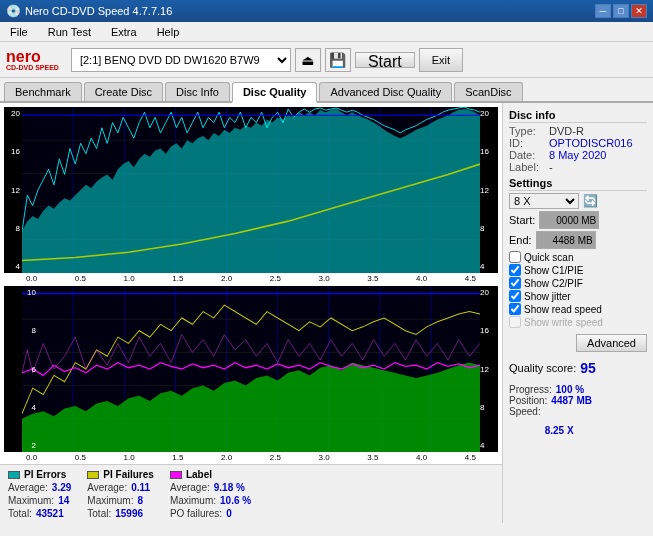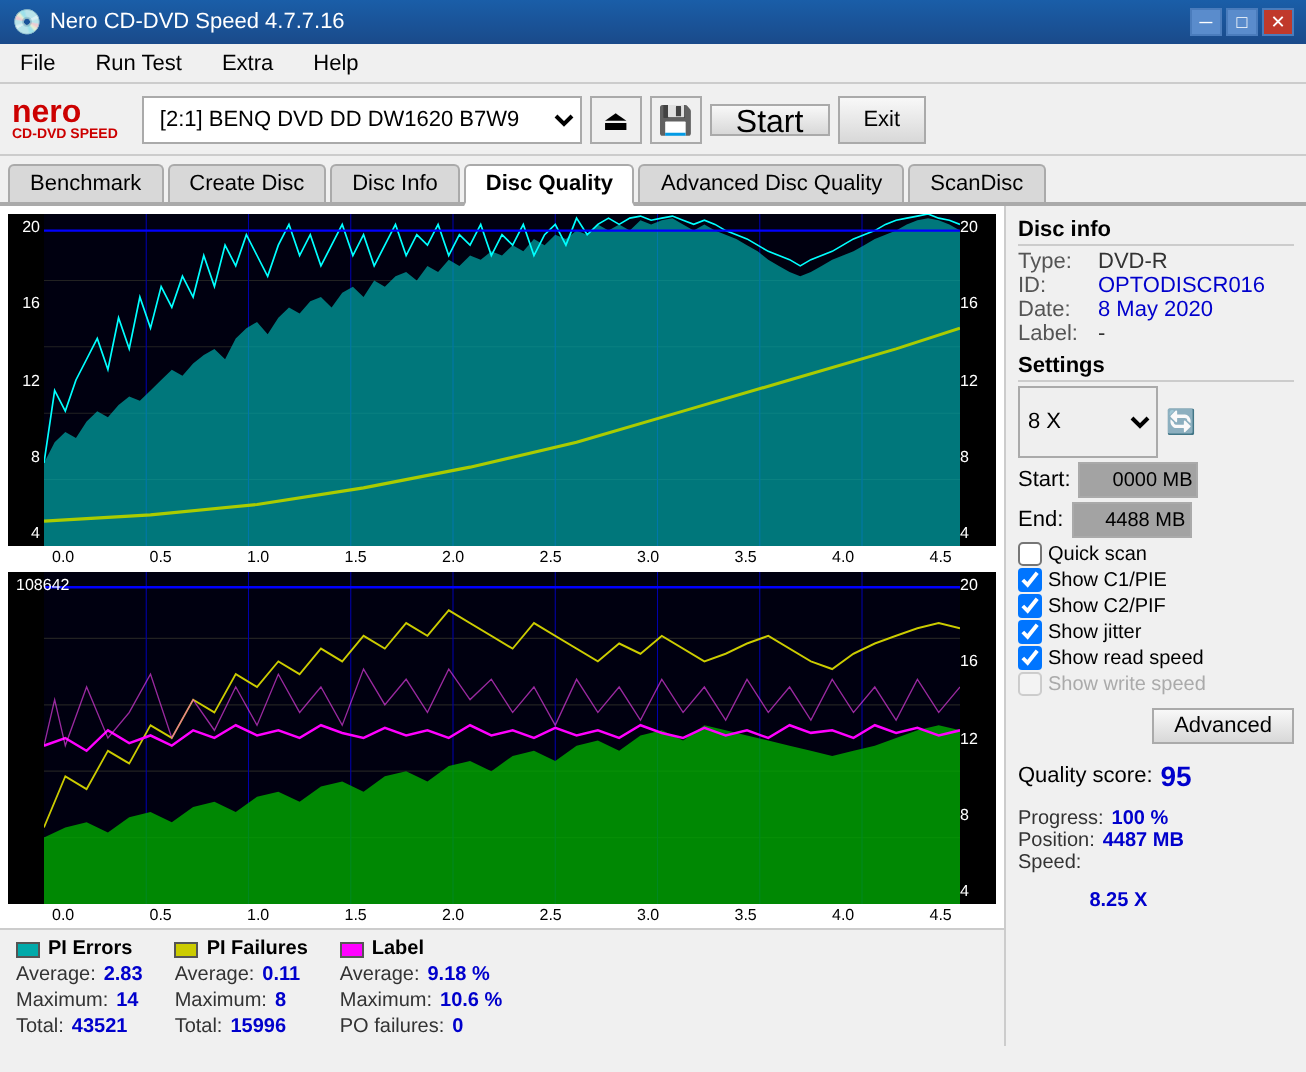--- a/index.html
+++ b/index.html
@@ -48,21 +48,21 @@
 
     
     .right-panel { width: 150px; padding: 6px; display: flex; flex-direction: column; gap: 4px; font-size: 11px; overflow-y: auto; }
     .panel-section-title { font-weight: bold; font-size: 11px; margin-bottom: 2px; border-bottom: 1px solid #ccc; padding-bottom: 1px; }
     .info-row { display: flex; gap: 4px; }
     .info-label { color: #555; min-width: 36px; }
     .info-value { color: #333; }
     .info-value.blue { color: #0000cc; }
     .info-value.date { color: #0000cc; }
     .settings-row { display: flex; align-items: center; gap: 4px; margin: 2px 0; }
-    .speed-select { width: 70px; height: 36px; border: 1px solid #aaa; font-size: 11px; }
+    .speed-select { width: 70px; height: 16px; border: 1px solid #aaa; font-size: 11px; }
     .mb-input { width: 60px; height: 18px; border: 1px solid #aaa; font-size: 10px; padding: 0 2px; background: #a3a3a3; text-align: right; }
     .checkbox-row { display: flex; align-items: center; gap: 3px; margin: 1px 0; font-size: 10px; }
     .checkbox-row input { width: 12px; height: 12px; }
     .disabled-text { color: #aaa; }
     .advanced-btn { align-self: flex-end; padding: 2px 10px; background: linear-gradient(to bottom, #f8f8f8, #d8d8d8); border: 1px solid #aaa; cursor: pointer; font-size: 11px; margin-top: 2px; }
     .quality-row { display: flex; align-items: center; gap: 4px; margin-top: 4px; }
     .quality-label { font-size: 11px; }
     .quality-value { font-size: 14px; font-weight: bold; color: #0000cc; }
 
     
@@ -209,21 +209,21 @@
 
         <polyline points="0,100 10,80 20,85 30,70 40,75 50,60 60,65 70,50 80,55 90,40 100,45 110,35 120,40 130,30 140,35 150,25 160,30 170,20 180,25 190,15 200,20 210,25 220,30 230,20 240,25 250,30 260,35 270,28 280,32 290,25 300,30 310,35 320,32 330,28 340,25 350,30 360,35 370,38 380,32 390,28 400,25 410,22 420,20 430,22" fill="none" stroke="#cccc00" stroke-width="0.8"></polyline>
 
         <polyline points="0,68 10,65 20,70 30,62 40,67 50,64 60,68 70,62 80,65 90,60 100,64 110,62 120,65 130,60 140,63 150,65 160,61 170,64 180,62 190,65 200,60 210,64 220,62 230,65 240,61 250,64 260,62 270,65 280,60 290,63 300,65 310,61 320,64 330,62 340,65 350,60 360,63 370,62 380,65 390,60 400,63 410,61 420,64 430,62" fill="none" stroke="#ff00ff" stroke-width="1"></polyline>
 
         <polyline points="0,68 5,50 10,68 20,45 30,65 40,55 50,40 60,65 70,50 80,62 90,45 100,60 110,40 120,55 130,45 140,60 150,38 160,52 170,42 180,55 190,38 200,50 210,42 220,55 230,45 240,60 250,42 260,55 270,45 280,58 290,42 300,55 310,45 320,58 330,42 340,55 350,45 360,58 370,42 380,55 390,45 400,58 410,42 420,55 430,45" fill="none" stroke="#ff44ff" stroke-width="0.6" opacity="0.6"></polyline>
 
         <line x1="0" y1="6" x2="430" y2="6" stroke="#0000ff" stroke-width="1"></line>
       </svg>
 
-      <div style="position:absolute;left:4px;top:0;height:100%;width:18px;display:flex;justify-content:space-between;padding:2px 0;">
+      <div style="position:absolute;left:16px;top:0;height:100%;width:18px;display:flex;flex-direction:column;justify-content:space-between;padding:2px 0;">
         <span style="font-size:8px;color:white;text-align:right;width:16px;">10</span>
         <span style="font-size:8px;color:white;text-align:right;width:16px;">8</span>
         <span style="font-size:8px;color:white;text-align:right;width:16px;">6</span>
         <span style="font-size:8px;color:white;text-align:right;width:16px;">4</span>
         <span style="font-size:8px;color:white;text-align:right;width:16px;">2</span>
       </div>
 
       <div style="position:absolute;right:0;top:0;height:100%;width:18px;display:flex;flex-direction:column;justify-content:space-between;padding:2px 0;">
         <span style="font-size:8px;color:white;text-align:left;width:16px;">20</span>
         <span style="font-size:8px;color:white;text-align:left;width:16px;">16</span>
@@ -247,21 +247,21 @@
     </div>
 
     <div class="legend-stats">
       <div class="legend-group">
         <div class="legend-header">
           <div class="legend-color-box" style="background:#00aaaa;"></div>
           <span>PI Errors</span>
         </div>
         <div class="stat-row">
           <span class="stat-label">Average:</span>
-          <span class="stat-value">2.83</span>
+          <span class="stat-value">3.29</span>
         </div>
         <div class="stat-row">
           <span class="stat-label">Maximum:</span>
           <span class="stat-value">14</span>
         </div>
         <div class="stat-row">
           <span class="stat-label">Total:</span>
           <span class="stat-value">43521</span>
         </div>
       </div>

